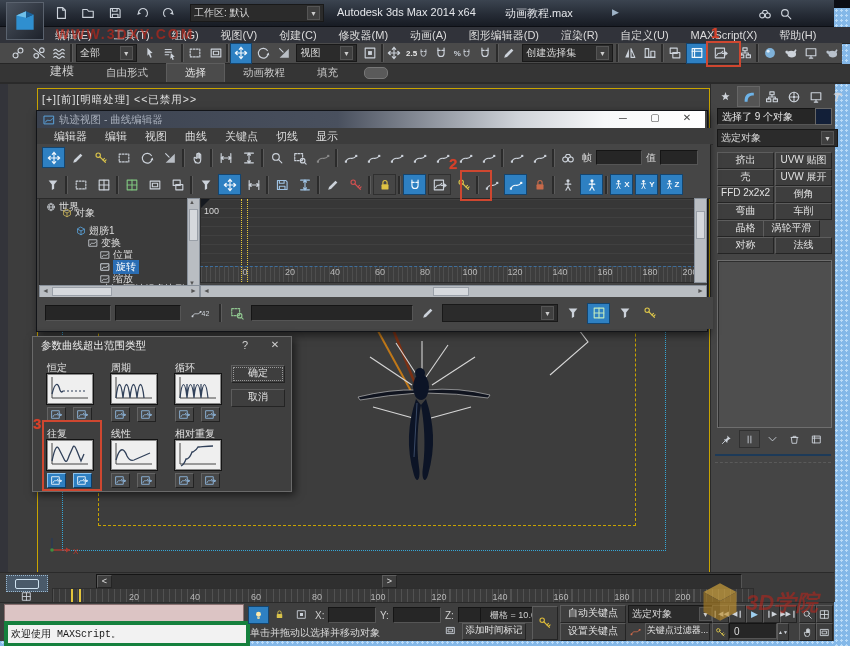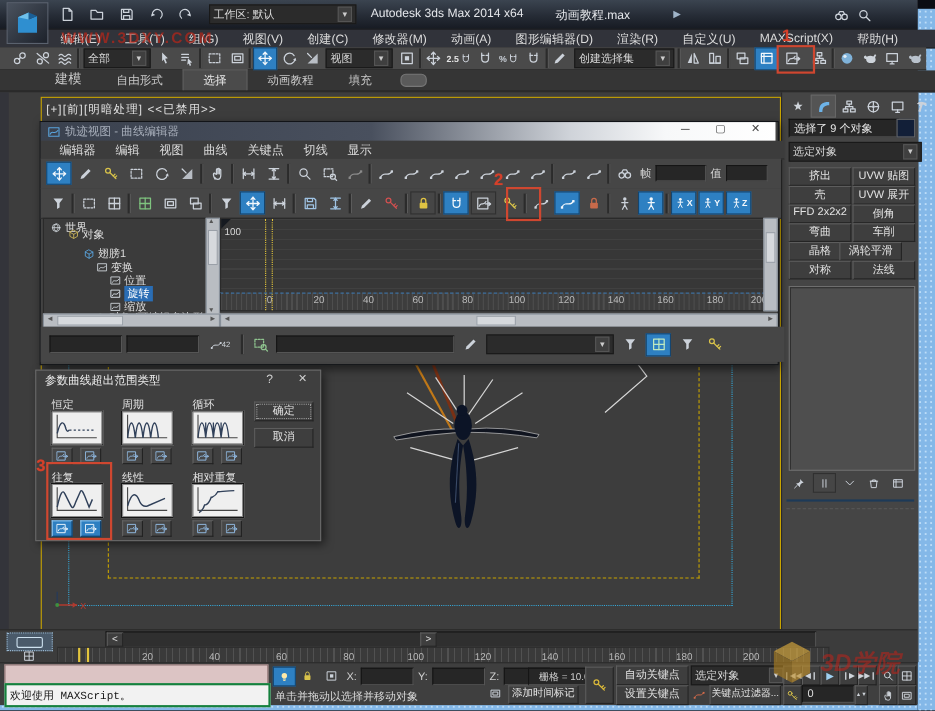--- a/index.html
+++ b/index.html
@@ -1234,21 +1234,21 @@
       <span class="rt" style="left:447px;top:3px">140</span>
       <span class="rt" style="left:508px;top:3px">160</span>
       <span class="rt" style="left:569px;top:3px">180</span>
       <span class="rt" style="left:630px;top:3px">200</span>
     </div>
   </div>
 
   <div class="ab" style="left:0;top:602px;width:834px;height:38px;background:#3f3f3f;border-top:1px solid #2a2a2a">
 
     <div class="ab" style="left:4px;top:1px;width:238px;height:17px;background:#dcc4c4;border:1px solid #8a7070"></div>
-    <div class="ab" style="left:4px;top:18px;width:238px;height:18px;background:#f2f2f2;border:2px solid #15803d;display:flex;align-items:center">
+    <div class="ab" style="left:4px;top:18px;width:238px;height:18px;background:#f2f2f2;border:4px solid #15803d;display:flex;align-items:center">
       <span style="color:#161616;font-size:10px;font-family:'Liberation Mono','DejaVu Sans Mono',monospace;margin-left:3px">欢迎使用 MAXScript。</span>
       </div>
 
     <span class="ab tb on" style="left:248px;top:3px;width:19px;height:16px">
         <svg class="ic ic12" style="color:#ffe9a8">
           <use href="#i-bulb"></use>
         </svg>
       </span>
     <span class="ab tb" style="left:270px;top:3px;width:19px;height:16px;color:#d9c34a">
         <svg class="ic ic12">

